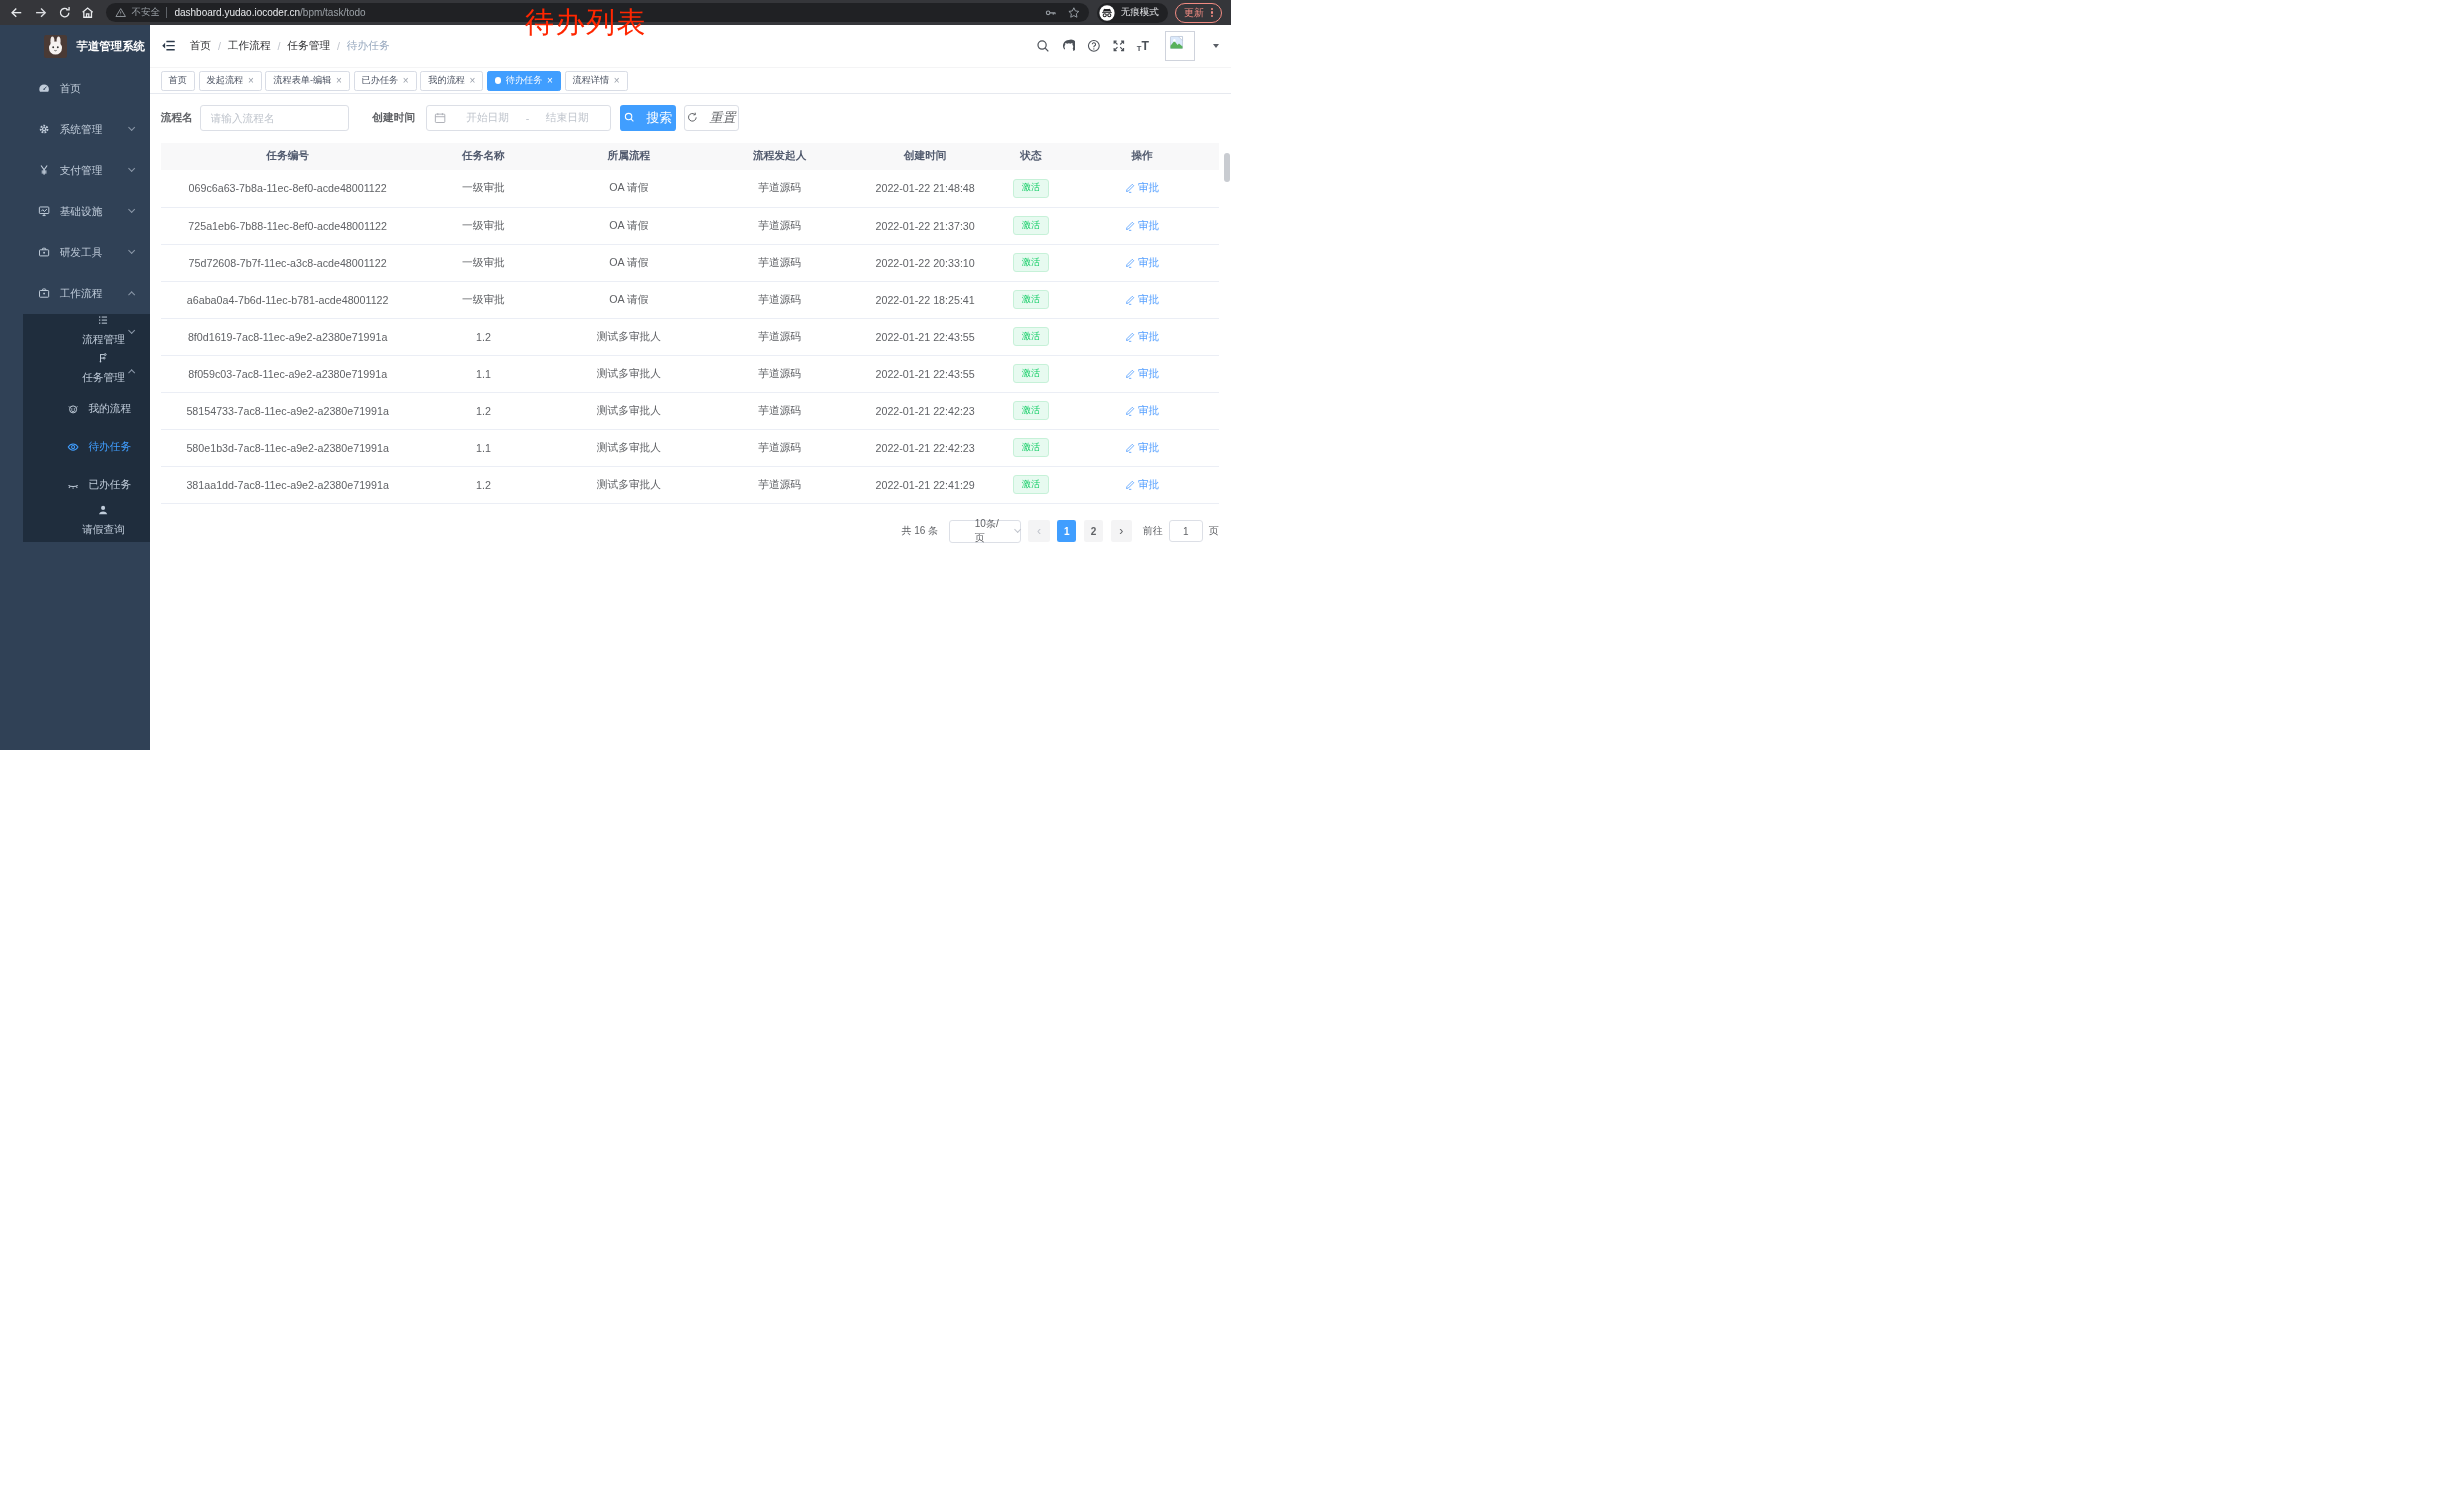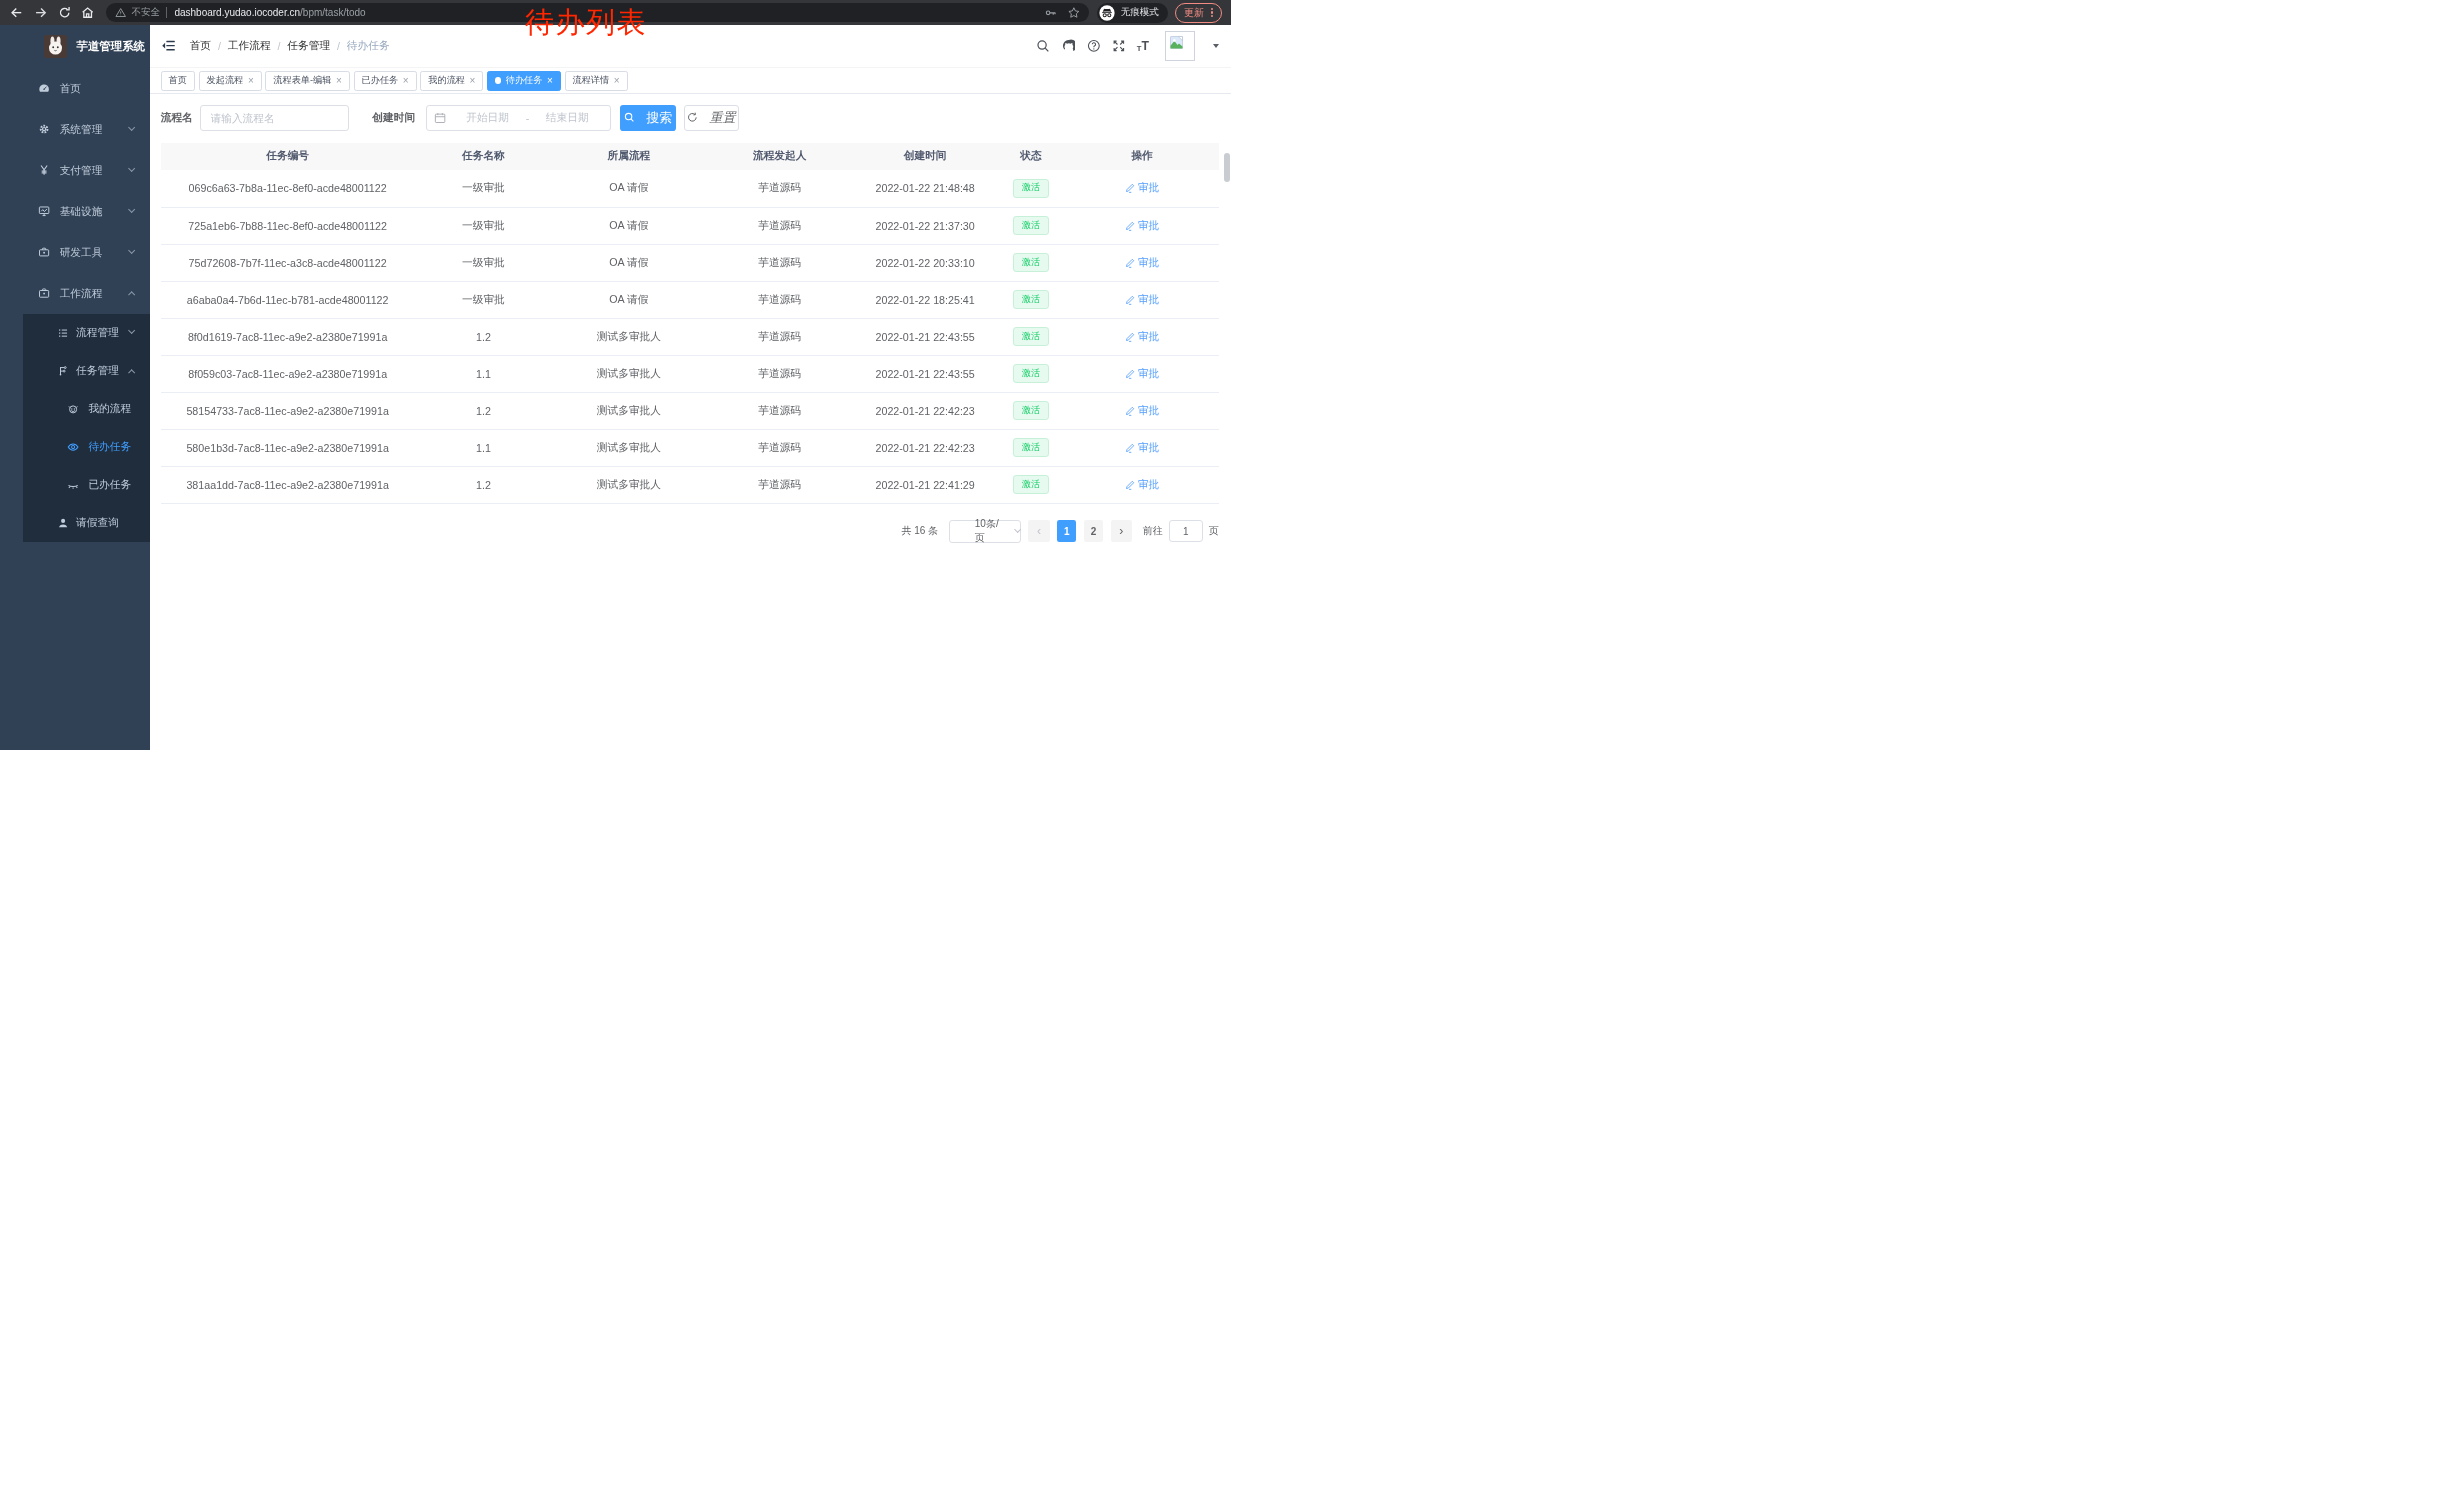--- a/index.html
+++ b/index.html
@@ -39,21 +39,21 @@
   .main{flex:1 1 auto; min-width:0; background:#fff;}
 
   
   .logo-row{height:43px; display:flex; align-items:center; padding-left:21.4px; gap:9.2px;}
   .logo-img{width:23px; height:23px; border-radius:2.3px; overflow:hidden; flex:0 0 auto;}
   .logo-title{color:#fff; font-size:11.4px; font-weight:bold; white-space:nowrap;}
   .menu-item{position:relative; display:flex; align-items:center; color:var(--menu-text);
     font-size:10.7px; cursor:pointer; white-space:nowrap;}
   .menu-item .mi{flex:0 0 12.2px; width:12.2px; height:12.2px;}
   .lvl1{height:41px; padding-left:15.3px; gap:9.2px;}
-  .lvl2{height:38px; padding-left:34px; gap:6.9px;}
+  .lvl2{height:38px; padding-left:34px; gap:6.9px;flex-direction:column;}
   .lvl3{height:38px; padding-left:44px; gap:9.2px;}
   .submenu{background:var(--submenu);}
   .menu-item.active{color:var(--accent);}
   .chev{position:absolute; right:15.3px; width:5.3px; height:5.3px; border-right:1.1px solid #8a97a8;
     border-bottom:1.1px solid #8a97a8;}
   .chev.down{transform:rotate(45deg); top:calc(50% - 4.6px);}
   .chev.up{transform:rotate(-135deg); top:calc(50% - 1.5px);}
 
   
   .topbar{height:43px; background:#fff; display:flex; align-items:center; padding:0 12.2px 0 10.7px;

